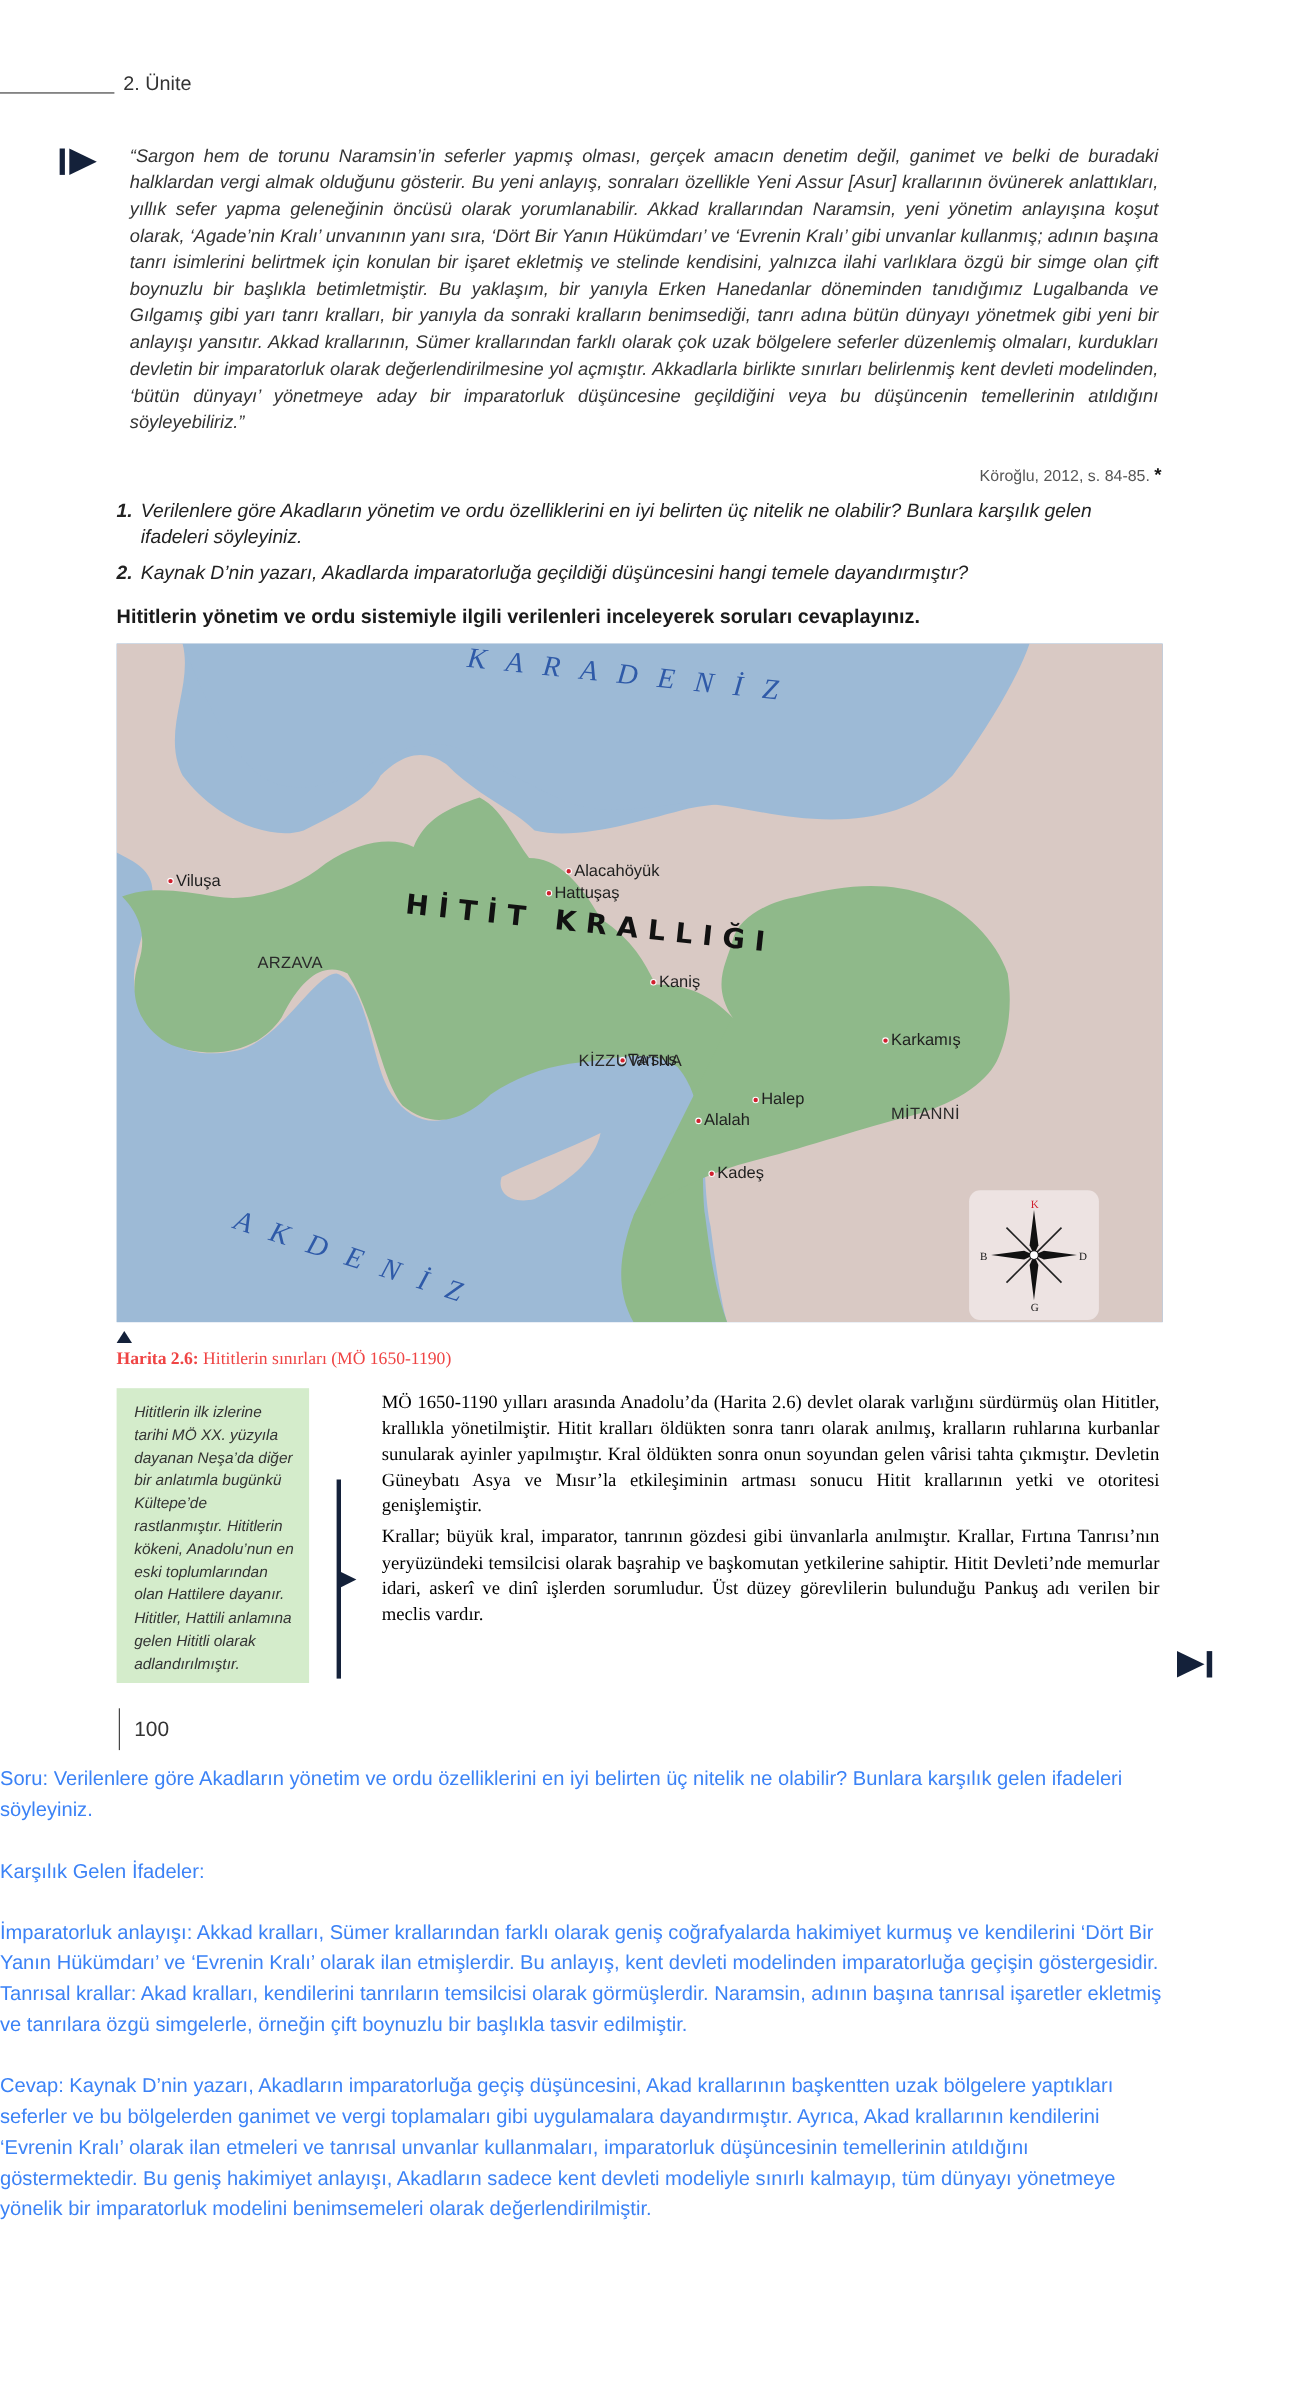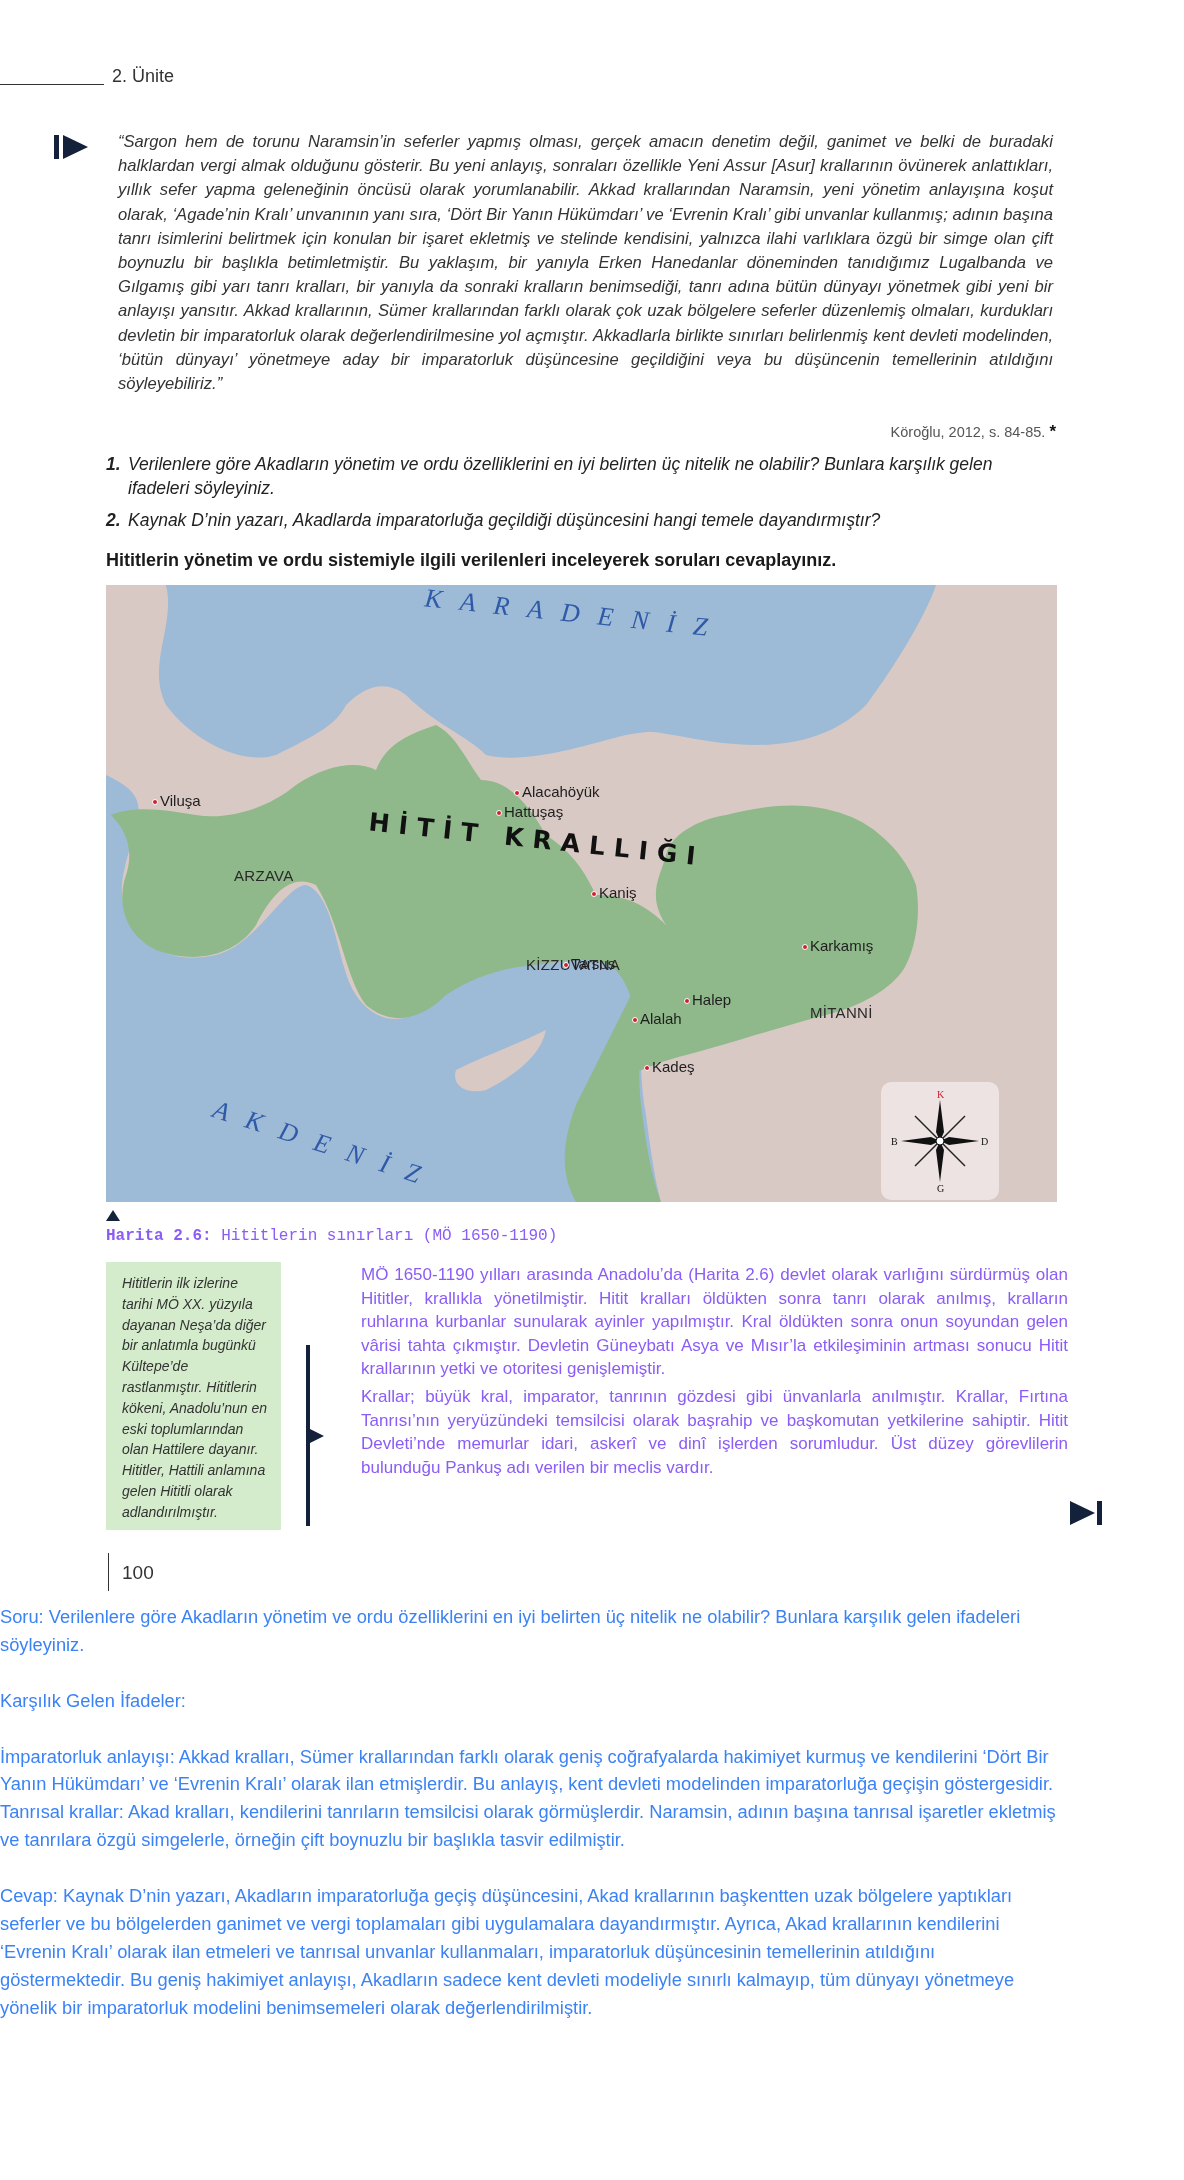--- a/index.html
+++ b/index.html
@@ -23,28 +23,28 @@
   .map { position: absolute; left: 106px; top: 585px; width: 951px; height: 617px; overflow: hidden; background: #9dbad6; }
   .map svg { position: absolute; left: 0; top: 0; }
   .map-label { position: absolute; font-family: "Liberation Sans", sans-serif; font-size: 15px; color: #1e1e1e; white-space: nowrap; }
   .map-label .dot { display: inline-block; width: 6px; height: 6px; border-radius: 50%; background: #d0202e; border: 1px solid #fff; margin-right: 2px; vertical-align: middle; }
   .region-label { position: absolute; font-family: "Liberation Sans", sans-serif; font-size: 15px; color: #2a2a2a; letter-spacing: 0.3px; }
   .sea-label { position: absolute; font-family: "Liberation Serif", serif; font-style: italic; color: #2f5aa8; font-size: 26px; letter-spacing: 18px; }
   .kingdom-label { position: absolute; font-family: "DejaVu Sans", sans-serif; font-weight: bold; color: #111; font-size: 25px; letter-spacing: 9px; }
   .compass { position: absolute; left: 775px; top: 497px; width: 118px; height: 118px; background: rgba(240,232,232,0.85); border-radius: 10px; }
 
   .caption-arrow { position: absolute; left: 106px; top: 1210px; width: 0; height: 0; border-left: 7px solid transparent; border-right: 7px solid transparent; border-bottom: 11px solid #14213a; }
-  .caption { position: absolute; left: 106px; top: 1227px; font-family: Liberation Mono, monospace; font-size: 16px; color: #8b5cf6; }
+  .caption { position: absolute; left: 106px; top: 1227px; font-family: Liberation Serif, serif; font-size: 16px; color: #ef4444; }
   .caption b { font-weight: bold; }
 
   .sidebar-note { position: absolute; left: 106px; top: 1262px; width: 175px; height: 268px; background: #d4eccb; padding: 11px 10px 8px 16px; font-family: "Liberation Sans", sans-serif; font-style: italic; font-size: 14px; line-height: 20.8px; color: #333; }
   .sidebar-bar { position: absolute; left: 306px; top: 1345px; width: 4px; height: 181px; background: #14213a; }
   .sidebar-arrow { position: absolute; left: 310px; top: 1429px; width: 0; height: 0; border-top: 7px solid transparent; border-bottom: 7px solid transparent; border-left: 14px solid #14213a; }
 
-  .body-text { position: absolute; left: 361px; top: 1263px; width: 707px; font-family: Liberation Sans, sans-serif; font-size: 17px; line-height: 23.6px; color: #8b5cf6; text-align: justify; }
+  .body-text { position: absolute; left: 347px; top: 1263px; width: 707px; font-family: Liberation Serif, serif; font-size: 17px; line-height: 23.6px; color: #000000; text-align: justify; }
   .body-text p + p { margin-top: 4px; }
   .end-marker { position: absolute; left: 1068px; top: 1500px; width: 36px; height: 26px; }
 
   .page-num-bar { position: absolute; left: 108px; top: 1553px; width: 1px; height: 38px; background: #333; }
   .page-num { position: absolute; left: 122px; top: 1562px; font-family: "Liberation Sans", sans-serif; font-size: 19px; color: #333; }
 
   .answers { position: absolute; left: 0; top: 1603px; width: 1064px; font-family: "Liberation Sans", sans-serif; font-size: 18.3px; line-height: 27.9px; color: #3b82f6; }
   .answers p { min-height: 27.9px; }
 </style>
 </head>

